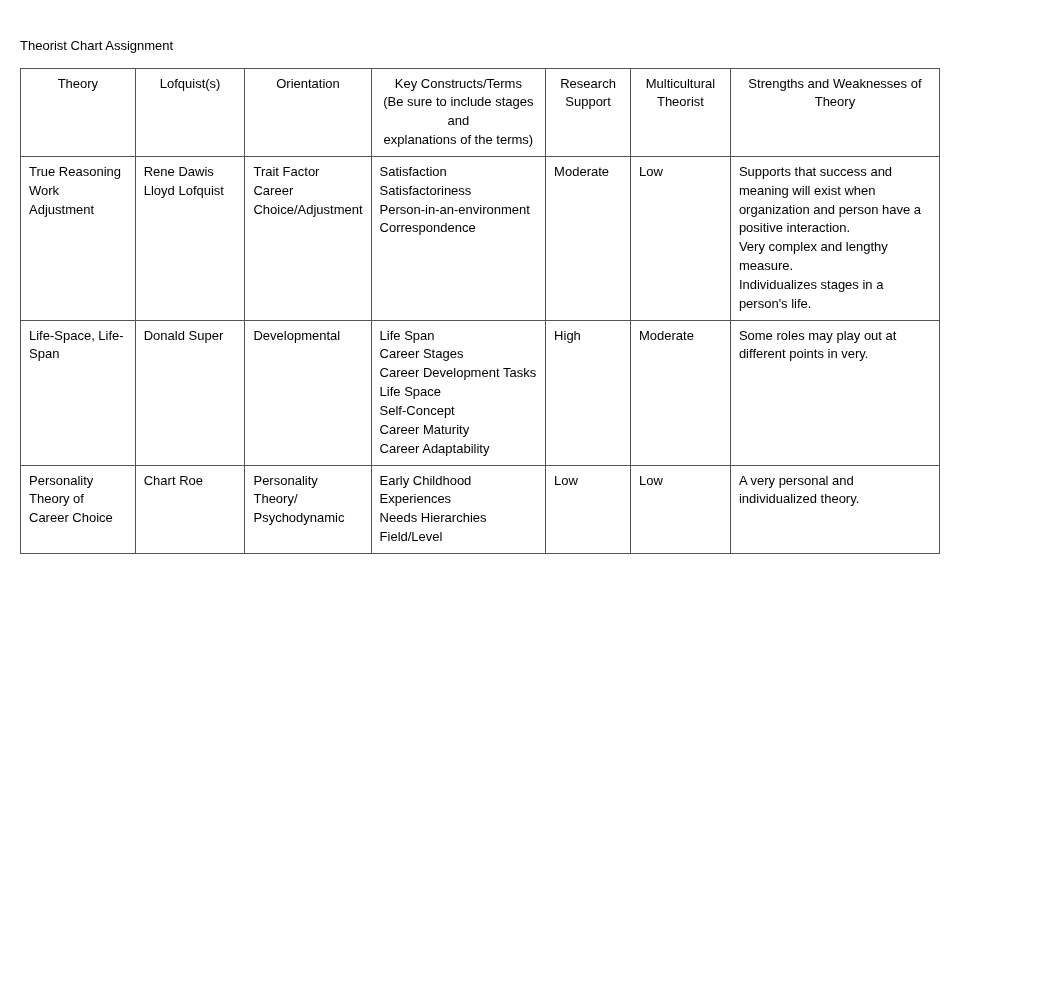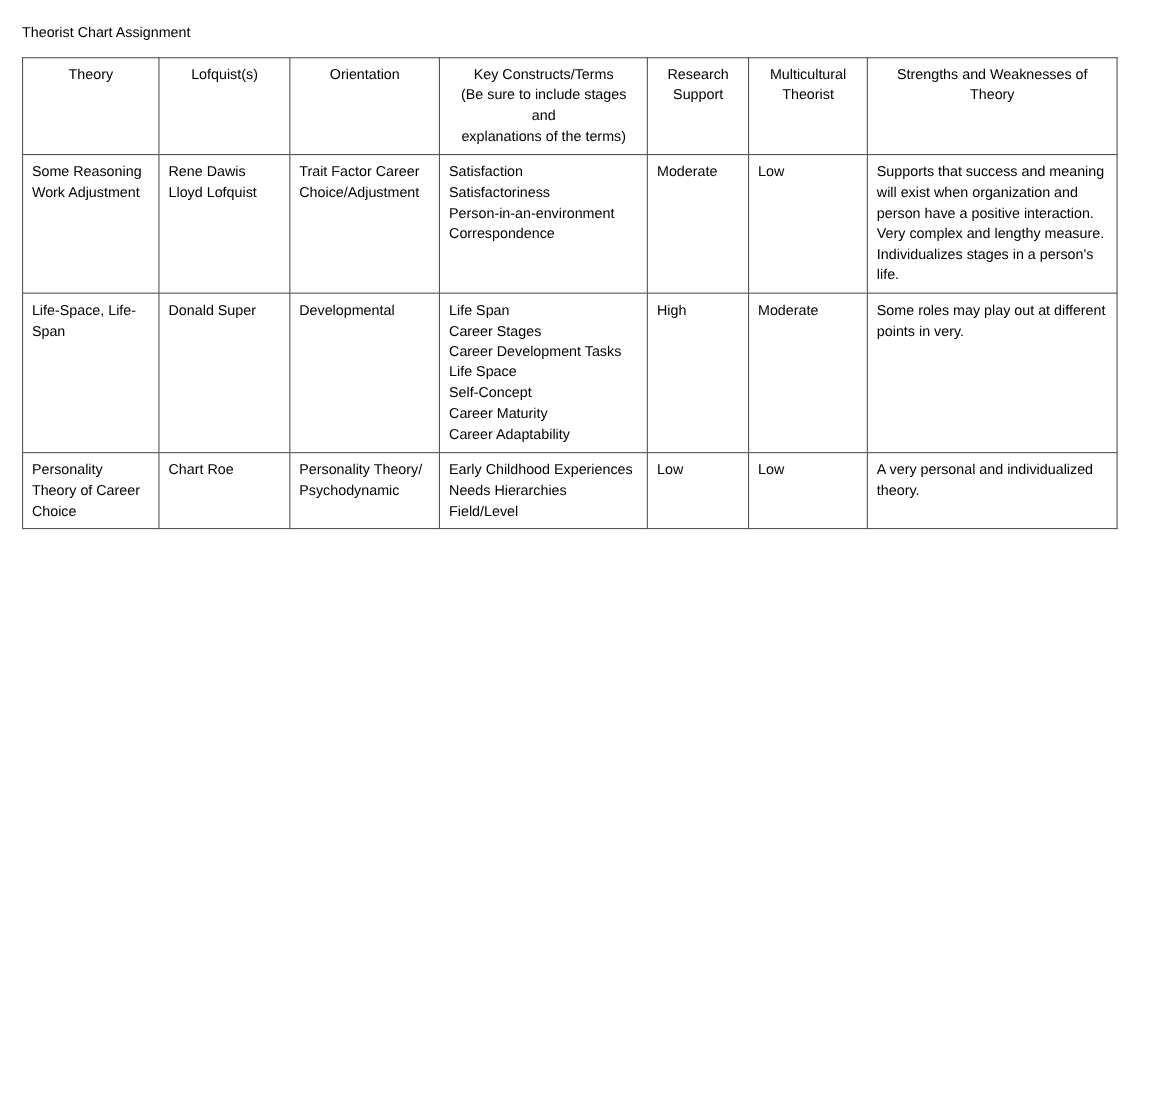--- a/index.html
+++ b/index.html
@@ -5,28 +5,29 @@
     * { box-sizing: border-box; margin: 0; padding: 0; }
     body {
       font-family: Arial, sans-serif;
       font-size: 13px;
       background: #fff;
       color: #000;
       padding: 20px;
     }
     .page-header {
       margin-bottom: 12px;
+      margin-top: 16px;
     }
     .page-header p {
       font-size: 13px;
       line-height: 1.5;
     }
     table {
       border-collapse: collapse;
-      width: 996px;
+      width: 920px;
       margin-left: 0;
     }
     th, td {
       border: 1px solid #555;
       padding: 6px 8px;
       vertical-align: top;
       font-size: 13px;
       line-height: 1.45;
     }
     th {
@@ -64,21 +65,21 @@
       <th>Lofquist(s)</th>
       <th>Orientation</th>
       <th>Key Constructs/Terms<br>(Be sure to include stages and<br>explanations of the terms)</th>
       <th>Research Support</th>
       <th>Multicultural Theorist</th>
       <th>Strengths and Weaknesses of Theory</th>
     </tr>
   </thead>
   <tbody id="table-body">
   <tr>
-        <td>Some Reasoning Work Adjustment</td>
+        <td>True Reasoning Work Adjustment</td>
         <td>Rene Dawis<br>Lloyd Lofquist</td>
         <td>Trait Factor Career Choice/Adjustment</td>
         <td>Satisfaction<br>Satisfactoriness<br>Person-in-an-environment<br>Correspondence</td>
         <td>Moderate</td>
         <td>Low</td>
         <td>Supports that success and meaning will exist when organization and person have a positive interaction.<br>Very complex and lengthy measure.<br>Individualizes stages in a person's life.</td>
       </tr>
       <tr>
         <td>Life-Space, Life-Span</td>
         <td>Donald Super</td>

